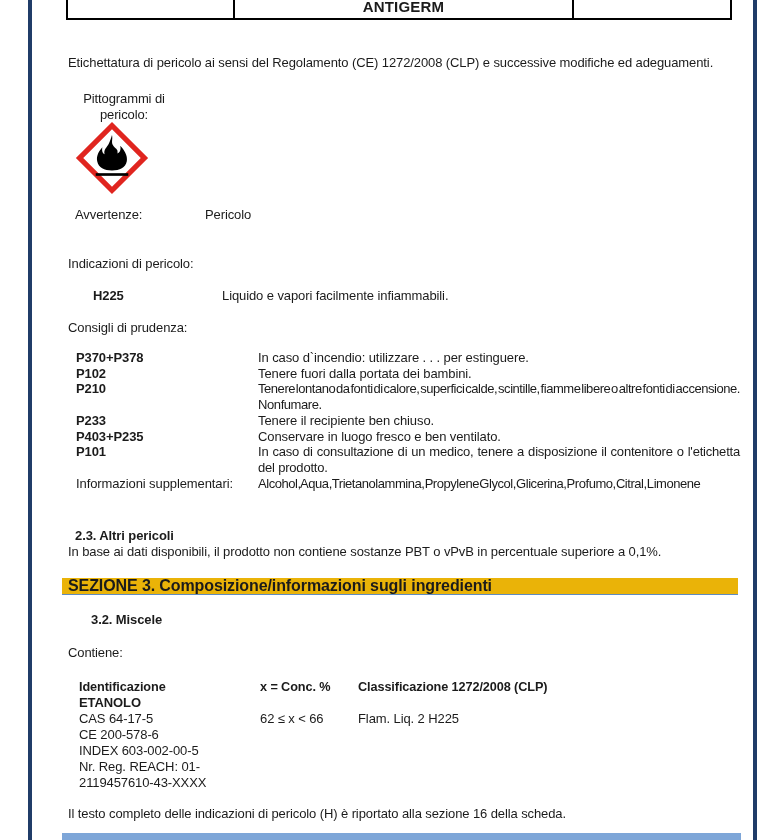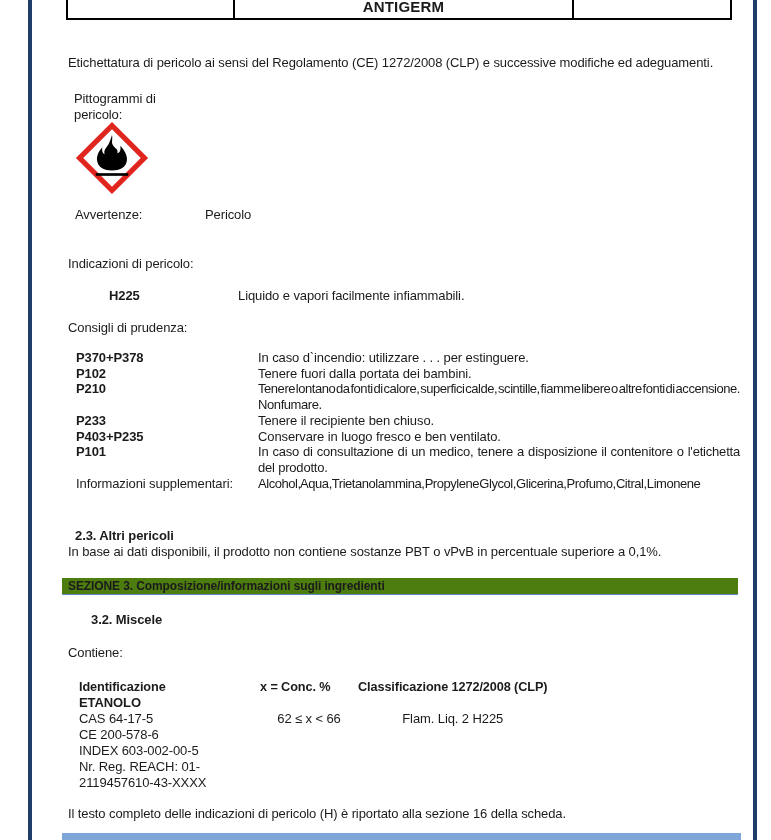--- a/index.html
+++ b/index.html
@@ -17,59 +17,59 @@
   .header-table{position:absolute;left:66px;top:-24px;width:666px;height:44px;
     display:flex;border:2px solid #000;box-sizing:border-box;background:#fff;}
   .header-table .cell{box-sizing:border-box;display:flex;align-items:flex-end;justify-content:center;}
   .header-table .c1{width:165px;}
   .header-table .c2{width:341px;border-left:2px solid #000;border-right:2px solid #000;
     font-weight:bold;font-size:15px;letter-spacing:.2px;padding-bottom:3px;}
   .header-table .c3{flex:1;}
 
   .intro{left:68px;top:55px;width:690px;}
 
-  .picto-label{left:74px;top:91px;width:100px;line-height:16px;}
+  .picto-label{left:74px;top:91px;width:100px;line-height:16px;text-align:center;}
 
   .pictogram{left:75px;top:120px;width:74px;height:76px;}
   .pictogram svg{display:block;width:74px;height:76px;}
 
   .kv{display:flex;}
   .kv .k{flex:none;}
   .avvertenze{left:75px;top:207px;}
   .avvertenze .k{width:130px;}
 
   .sec-heading{left:68px;top:256px;}
-  .hrow{left:92px;top:288px;display:flex;padding-left:17px;}
+  .hrow{left:76px;top:288px;display:flex;padding-left:17px;}
   .hrow .code{width:129px;font-weight:bold;flex:none;}
   .consigli{left:68px;top:320px;}
 
   .pblock{left:76px;top:350px;width:664px;line-height:15.7px;}
   .prow{display:flex;justify-content:flex-end;}
   .pcode{width:182px;font-weight:bold;flex:none;}
   .plabel{width:182px;flex:none;}
   .ptext{width:482px;text-align:justify;}
   .tight{word-spacing:-3px;letter-spacing:-0.45px;}
   .semi-tight{letter-spacing:-0.2px;}
   .nowrap{white-space:nowrap;text-align:left;}
 
   .h23{left:75px;top:528px;font-weight:bold;}
   .h23-body{left:68px;top:544px;width:680px;}
 
-  .banner{left:62px;top:578px;width:676px;height:17px;background:#4d7c0f;
+  .banner{left:62px;top:578px;width:676px;height:17px;background:#eab308;
     border-bottom:1px solid #5f8bc0;display:flex;align-items:center;
-    font-weight:bold;font-size:12px;padding-left:6px;box-sizing:border-box;}
+    font-weight:bold;font-size:16px;padding-left:6px;box-sizing:border-box;}
 
   .h32{left:91px;top:612px;font-weight:bold;}
   .contiene{left:68px;top:645px;}
 
   .comp-table{left:79px;top:679px;display:grid;grid-template-columns:181px 98px auto;line-height:16px;}
   .ct-h{font-weight:bold;font-size:12.7px;}
   .ct-id div{white-space:nowrap;}
   .ct-id .bold{font-weight:bold;}
-  .ct-conc,.ct-class{padding-top:16px;text-align:center;}
+  .ct-conc,.ct-class{padding-top:16px;}
 
   .footer-note{left:68px;top:806px;width:680px;}
 
   .bottom-strip{left:62px;top:833px;width:679px;height:7px;background:#7ea6d8;}
 </style>
 </head>
 <body>
 
 <div class="page">
 

